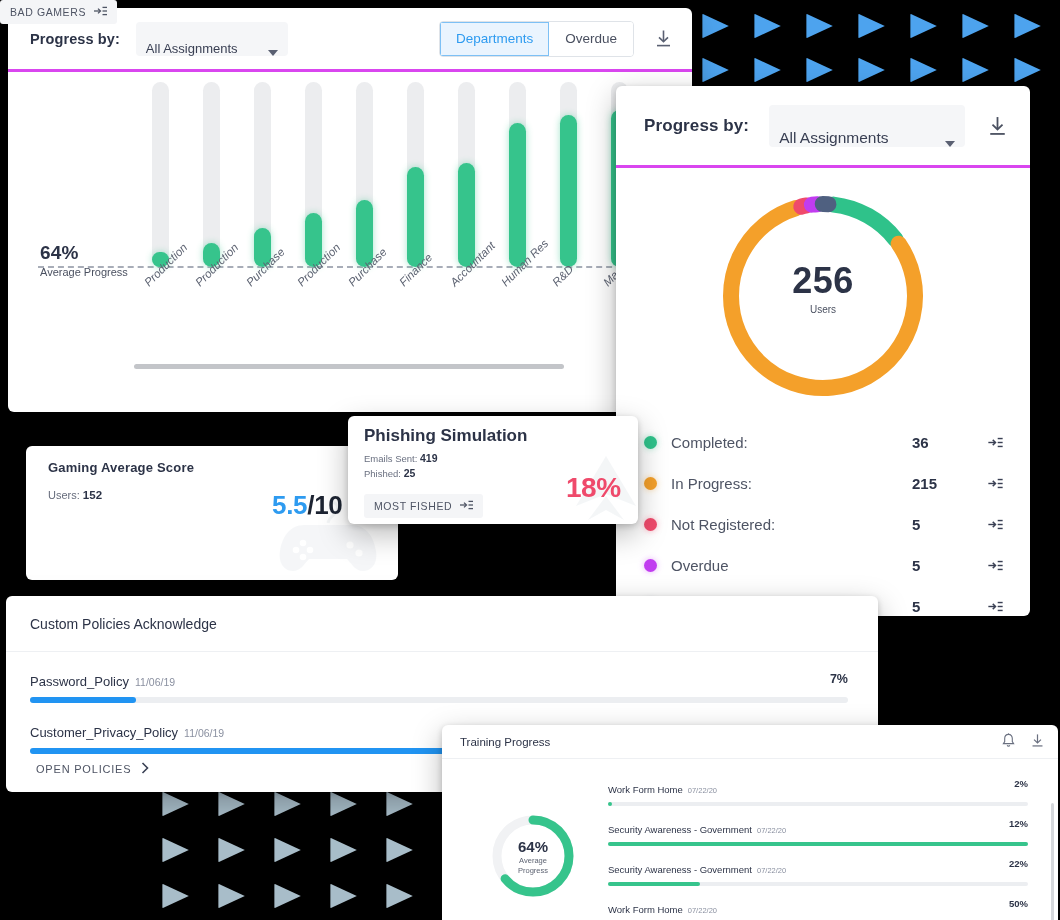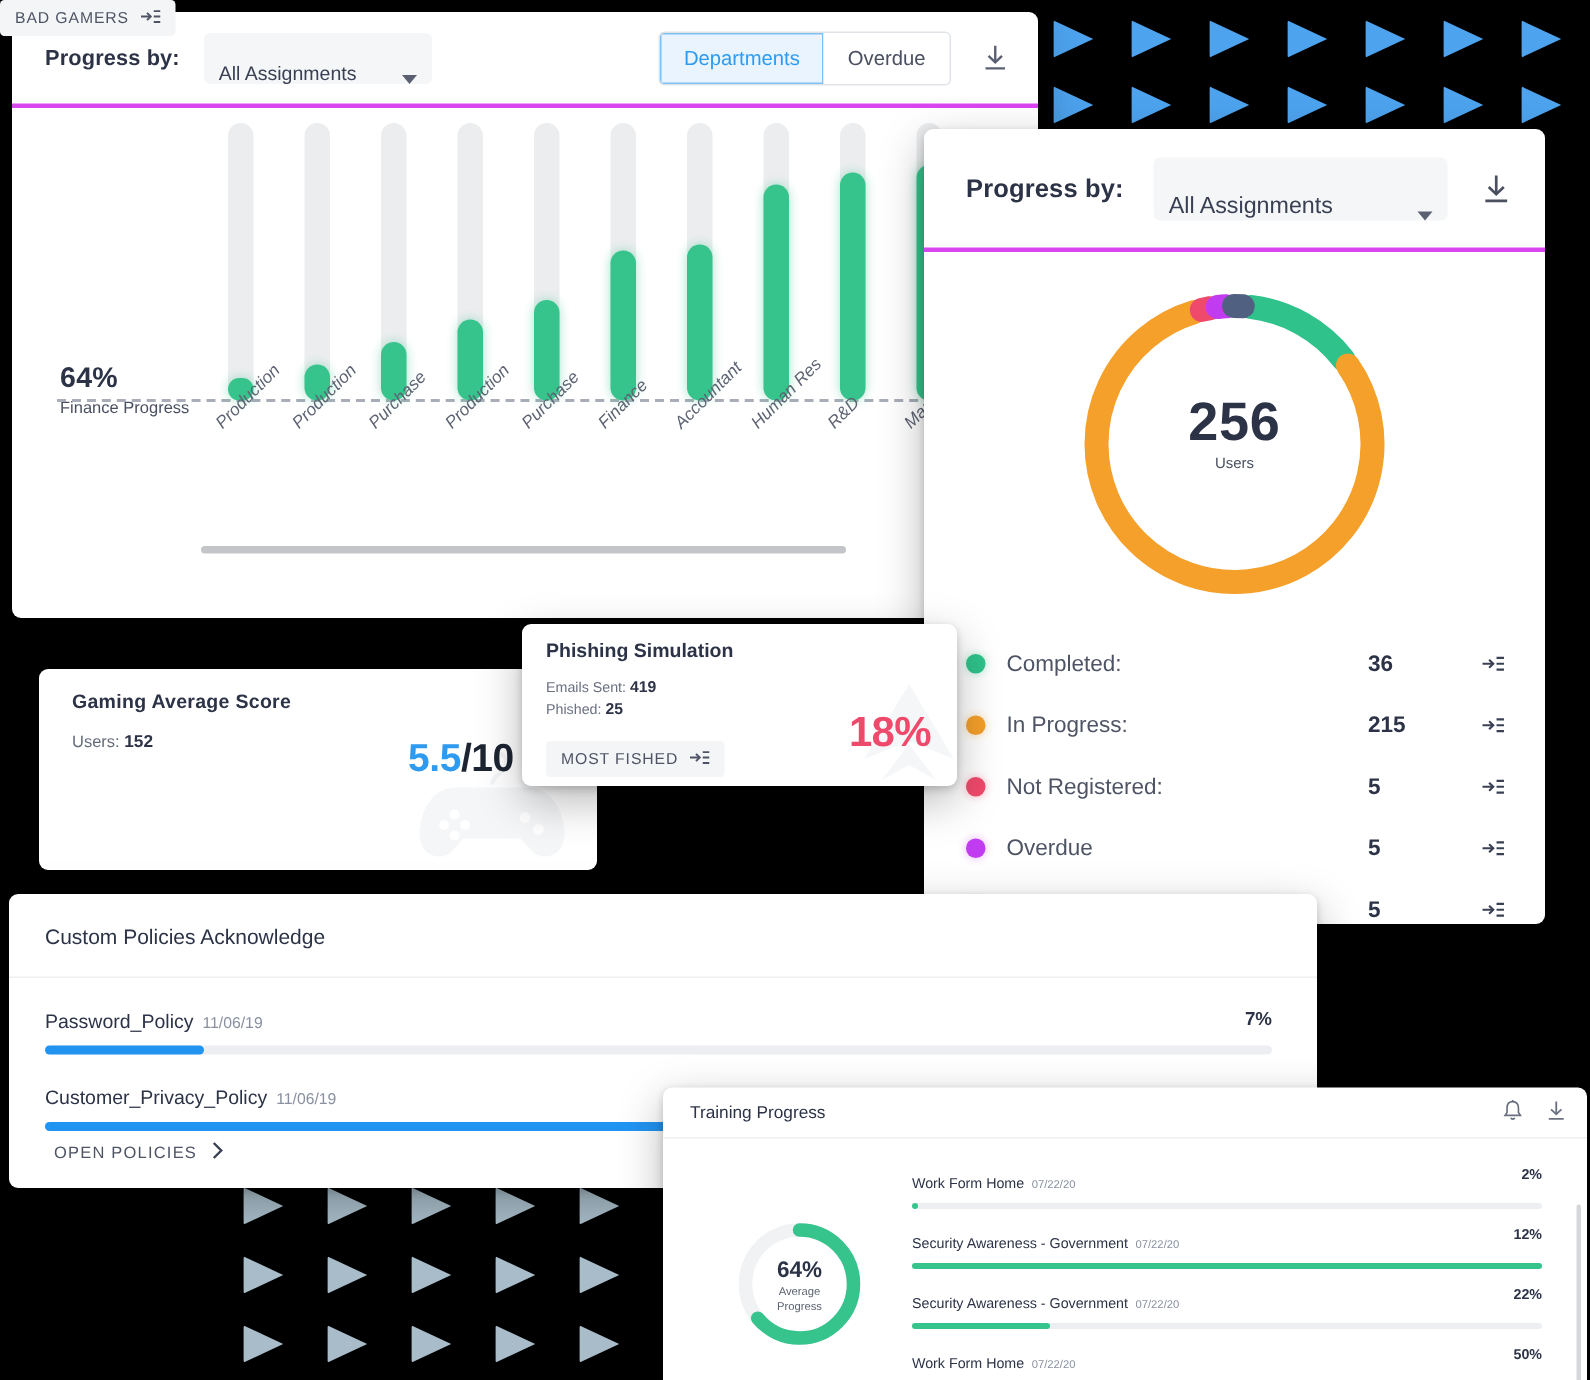--- a/index.html
+++ b/index.html
@@ -160,21 +160,21 @@
     background: #f4f5f7; border-radius: 3px; height: 24px; padding: 0 10px;
     font-size: 10.5px; letter-spacing: .6px; color: #4e5464; cursor: pointer;
   }
   .pill-btn .ar { margin-left: 8px; }
   .gamepad {
     position: absolute; left: 248px; top: 55px; opacity: .5;
   }
 
   
   #phish-card { left: 348px; top: 416px; width: 290px; height: 108px; }
-  .p-title { position:absolute; left: 16px; top: 10px; font-size: 13px; font-weight: 700; color: #2c3347; }
+  .p-title { position:absolute; left: 16px; top: 10px; font-size: 17px; font-weight: 700; color: #2c3347; }
   .p-line { position:absolute; left: 16px; font-size: 9.5px; color: #6a7080; }
   .p-line b { color: #2c3347; font-size: 10.5px; }
   .p-pct {
     position: absolute; left: 218px; top: 56px;
     font-size: 28px; font-weight: 700; color: #ef4a6b; letter-spacing:-.5px;
   }
 
   
   #policy-card { left: 6px; top: 596px; width: 872px; height: 196px; }
   .pol-head {
@@ -282,21 +282,21 @@
         <svg width="17" height="19" viewBox="0 0 17 19" fill="none" stroke="#5a6072" stroke-width="1.6">
           <path d="M8.5 1.5 V12"></path>
             <path d="M4 8.3 L8.5 12.6 L13 8.3"></path>
             <path d="M2 16.6 H15"></path>
         </svg>
       </div>
     </div>
     <div class="chart-body">
       <div class="avg-label">
         <div class="pct">64%</div>
-        <div class="sub">Finance Progress</div>
+        <div class="sub">Average Progress</div>
       </div>
       <div class="avg-dash"></div>
       <div class="bars" id="bars">
           <div class="bar-col">
             <div class="bar-track"></div>
             <div class="bar-fill" style="height: 8%;"></div>
           </div>
           <div class="bar-col">
             <div class="bar-track"></div>
             <div class="bar-fill" style="height: 13%;"></div>

